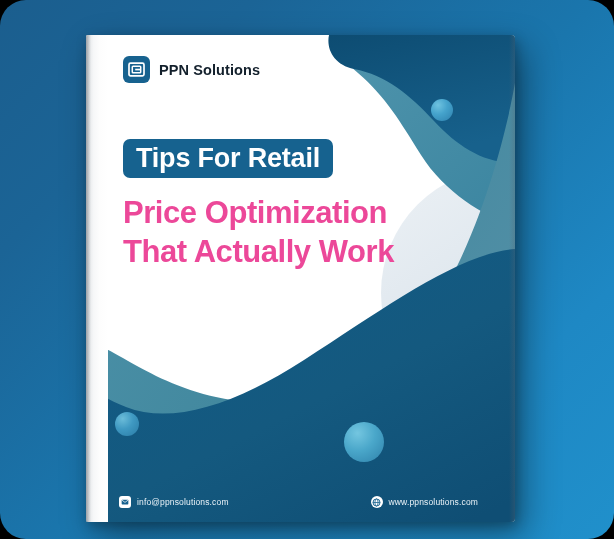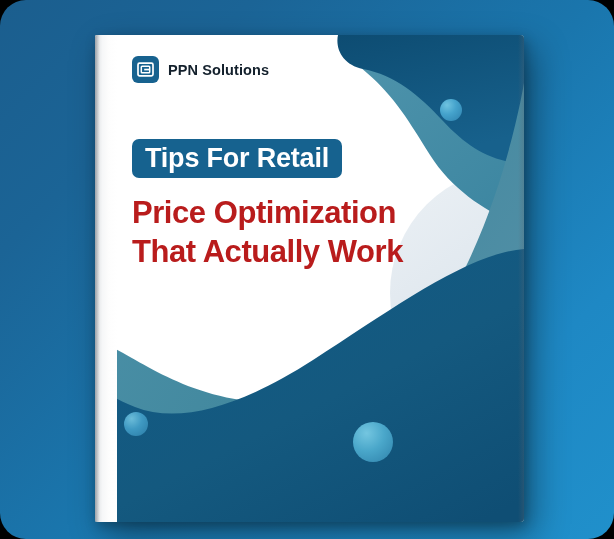--- a/index.html
+++ b/index.html
@@ -20,21 +20,21 @@
     width: 614px;
     height: 539px;
     border-radius: 26px;
     overflow: hidden;
     background: linear-gradient(135deg, #1b5e8e 0%, #1b6496 22%, #1a76ad 52%, #1e88c4 78%, #2090cb 100%);
   }
 
   
   #book {
     position: absolute;
-    left: 95px;
+    left: 86px;
     top: 35px;
     width: 429px;
     height: 487px;
     border-radius: 2px 4px 4px 2px;
     overflow: hidden;
     background: #ffffff;
     box-shadow: 10px 14px 34px rgba(0,0,0,0.38), 2px 4px 12px rgba(0,0,0,0.25);
   }
 
   
@@ -137,21 +137,21 @@
     font-size: 27px;
     font-weight: bold;
     letter-spacing: -0.2px;
     padding: 5px 13px 5px 13px;
     border-radius: 7px;
     line-height: 1.06;
     white-space: nowrap;
   }
   #headline-main {
     margin-top: 15px;
-    color: #b91c1c;
+    color: #ec4899;
     font-size: 31px;
     font-weight: bold;
     line-height: 1.28;
     letter-spacing: -0.45px;
     max-width: 330px;
   }
 
   
   #footer {
     position: absolute;
@@ -244,15 +244,39 @@
         <span id="brand-name">PPN Solutions</span>
       </div>
 
       <div id="headline">
         <div id="eyebrow-badge">Tips For Retail</div>
         <div id="headline-main">Price Optimization That Actually Work</div>
       </div>
 
     </div>
 
+    <div id="footer">
+
+      <div class="foot-item" id="foot-email">
+        <span class="foot-icon">
+          <svg width="8" height="8" viewBox="0 0 12 12">
+            <rect x="1" y="2.6" width="10" height="7" rx="1" fill="#16628f"></rect>
+            <path d="M1.4,3.2 L6,6.6 L10.6,3.2" fill="none" stroke="#ffffff" stroke-width="1.1" stroke-linejoin="round"></path>
+          </svg>
+        </span>
+        <span>info@ppnsolutions.com</span>
+      </div>
+
+      <div class="foot-item" id="foot-web">
+        <span class="foot-icon round">
+          <svg width="9" height="9" viewBox="0 0 12 12">
+            <circle cx="6" cy="6" r="4.7" fill="none" stroke="#16628f" stroke-width="1.25"></circle>
+            <ellipse cx="6" cy="6" rx="2.1" ry="4.7" fill="none" stroke="#16628f" stroke-width="1.05"></ellipse>
+            <line x1="1.3" y1="6" x2="10.7" y2="6" stroke="#16628f" stroke-width="1.05"></line>
+          </svg>
+        </span>
+        <span>www.ppnsolutions.com</span>
+      </div>
+
+    </div>
 
   </div>
 </div>
 
 </body></html>

